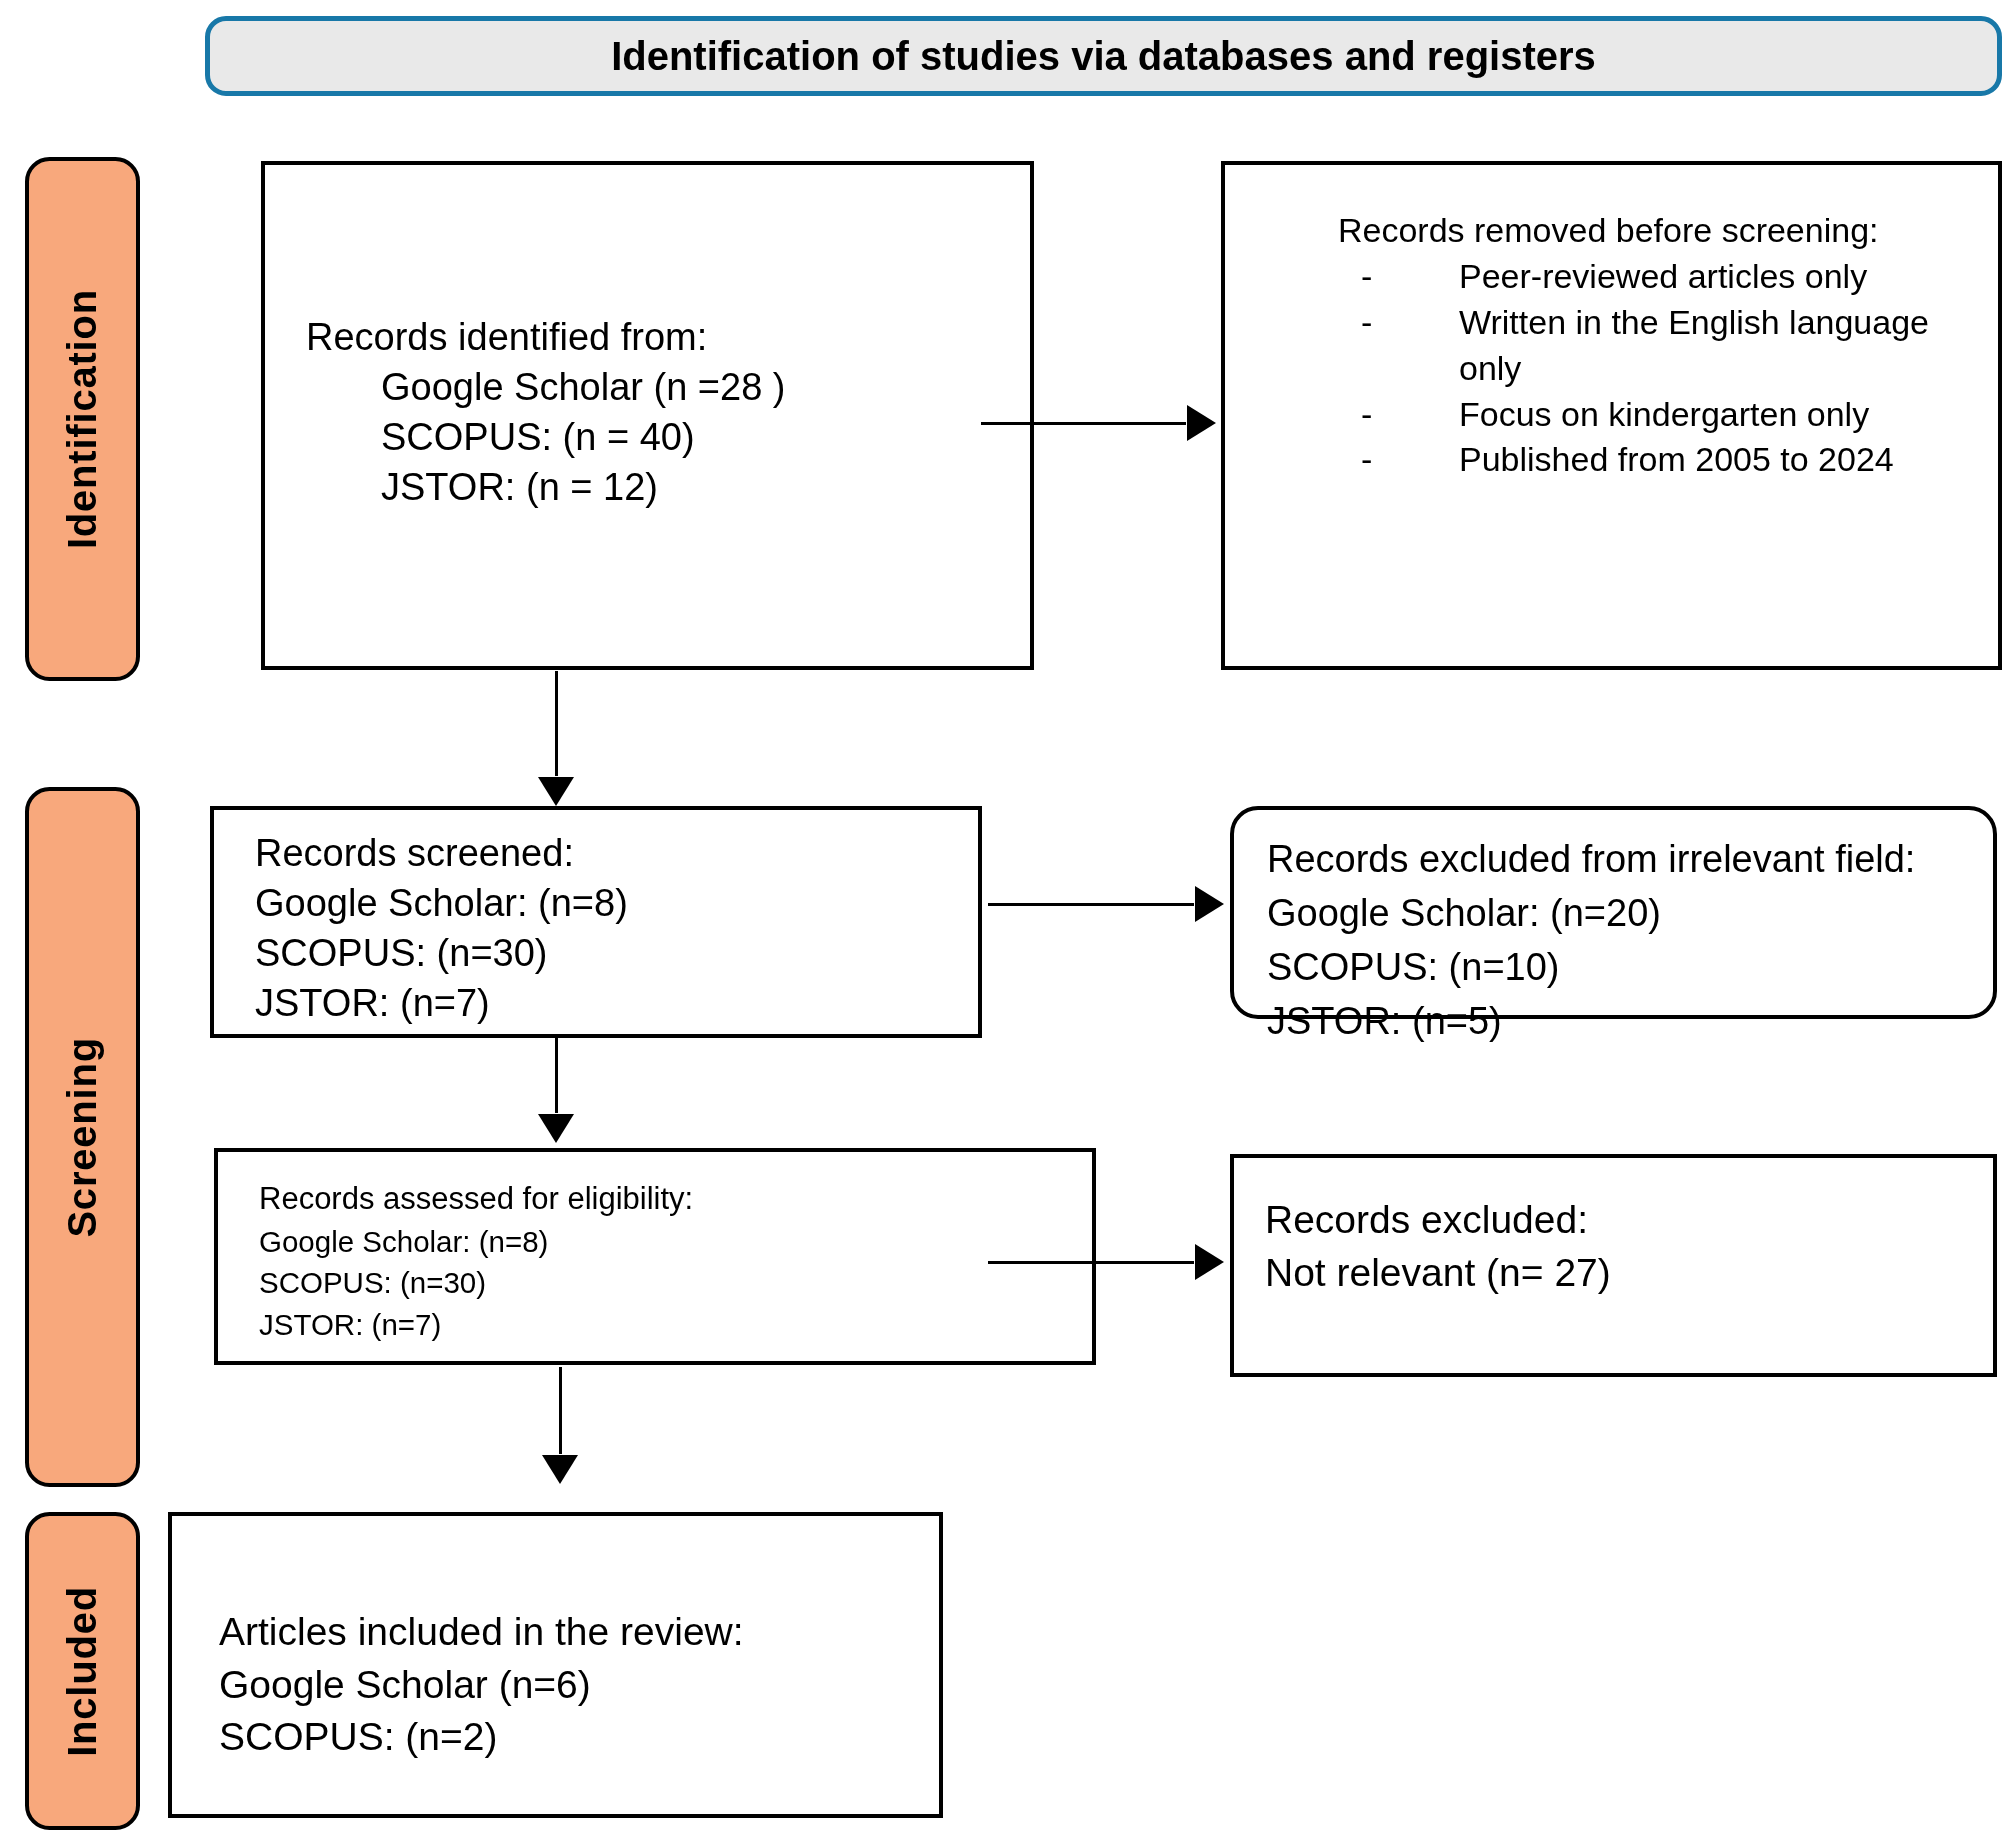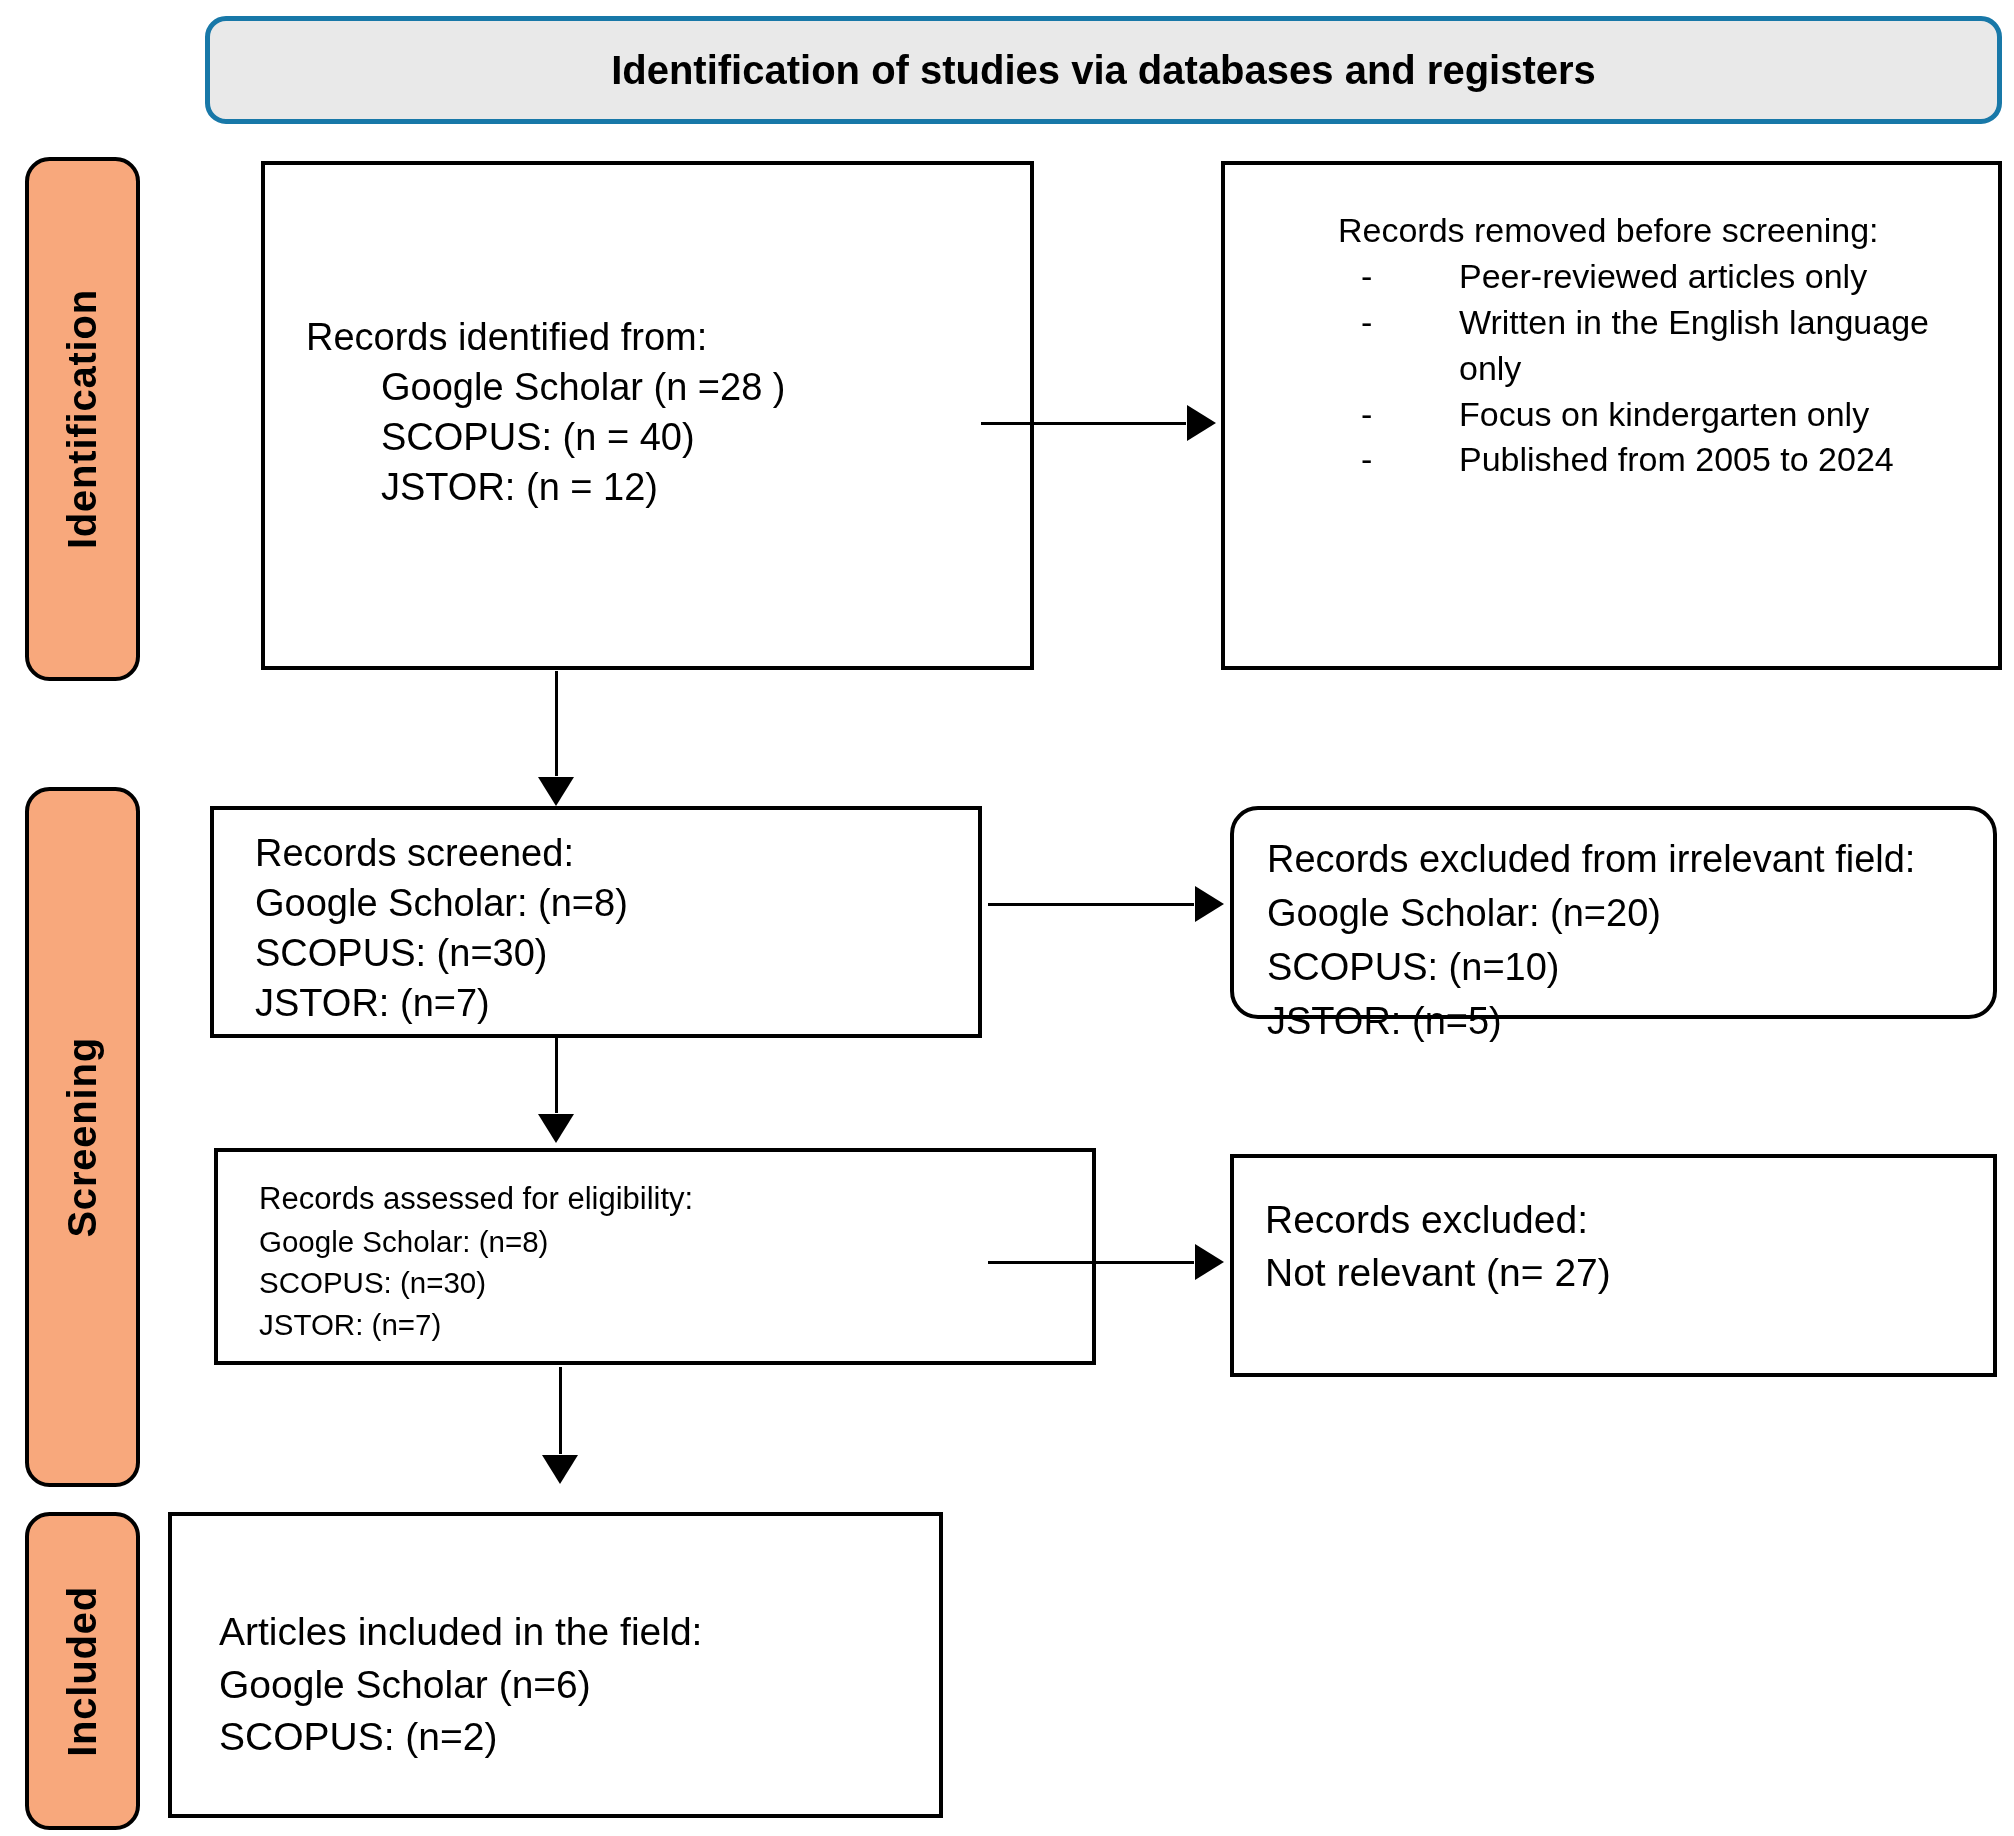--- a/index.html
+++ b/index.html
@@ -10,21 +10,21 @@
     background: #fff;
     font-family: "Liberation Sans", sans-serif;
     color: #000;
     overflow: hidden;
   }
 
   
   .banner {
     position: absolute;
     left: 205px; top: 16.4px;
-    width: 1797px; height: 108px;
+    width: 1797px; height: 80px;
     background: var(--header-fill, #E9E9E9);
     border: 5.7px solid var(--header-border, #1878A8);
     border-radius: 21px;
     box-sizing: border-box;
     display: flex; align-items: center; justify-content: center;
     font-size: 40px; font-weight: bold;
   }
 
   
   .stage {
@@ -198,21 +198,21 @@
   </div>
 
   <div class="box" id="box-excluded-notrelevant">
     <div class="line title">Records excluded:</div>
     <div>
         <div class="line">Not relevant (n= 27)</div>
       </div>
   </div>
 
   <div class="box" id="box-included">
-    <div class="line title">Articles included in the field:</div>
+    <div class="line title">Articles included in the review:</div>
     <div>
         <div class="line">Google Scholar (n=6)</div>
         <div class="line">SCOPUS: (n=2)</div>
       </div>
   </div>
 
   <div class="arrow-h" id="arrow-identified-to-removed"></div>
   <div class="arrow-v" id="arrow-identified-to-screened"></div>
   <div class="arrow-h" id="arrow-screened-to-excluded"></div>
   <div class="arrow-v" id="arrow-screened-to-assessed"></div>

